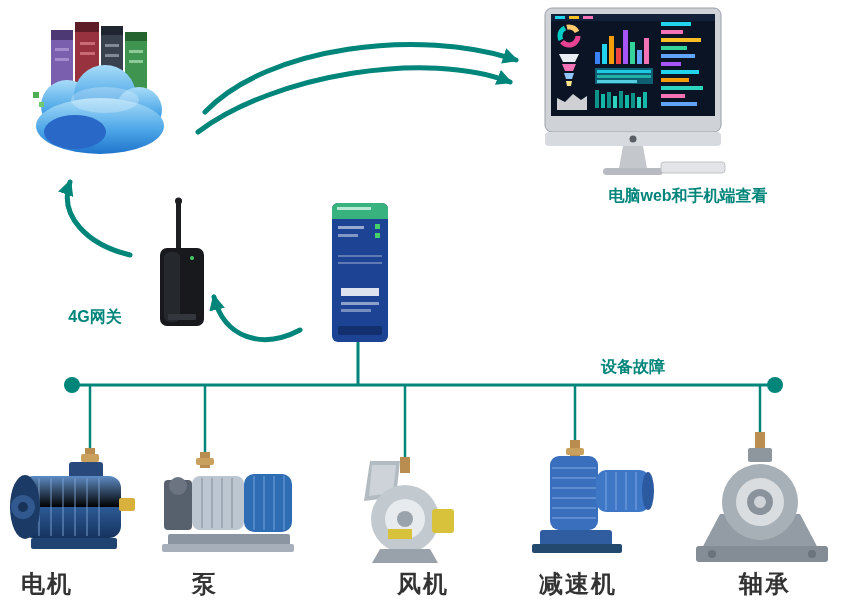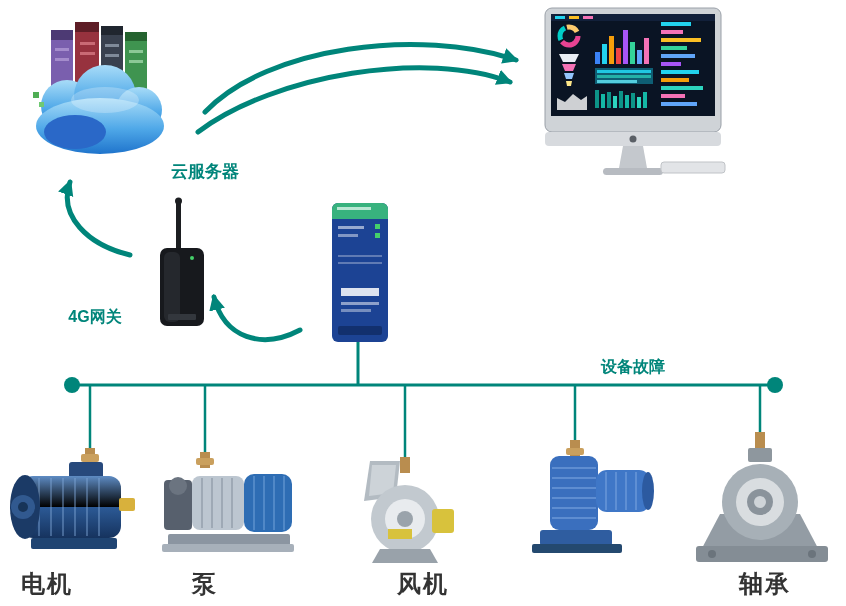--- a/index.html
+++ b/index.html
@@ -75,21 +75,20 @@
         <circle cx="80" cy="88" r="31" fill="url(#cloudGrad)"></circle>
         <circle cx="114" cy="102" r="23" fill="url(#cloudGrad)"></circle>
         <ellipse cx="75" cy="118" rx="64" ry="28" fill="url(#cloudGrad)"></ellipse>
         <ellipse cx="50" cy="124" rx="31" ry="17" fill="#2a68c8"></ellipse>
         <ellipse cx="80" cy="92" rx="34" ry="13" fill="#ffffff" opacity="0.25"></ellipse>
         <rect x="8" y="84" width="6" height="6" fill="#4fae54"></rect>
         <rect x="14" y="94" width="5" height="5" fill="#6fc973"></rect>
       </g>
     </svg>
   </div>
-  <div class="lbl teal" style="left:150px; top:160px; width:110px;">云服务器</div>
 
   <div class="node" style="left:543px; top:6px; width:200px; height:176px;">
     <svg width="200" height="176" viewBox="0 0 200 176">
       <rect x="2" y="2" width="176" height="124" rx="7" fill="#cfd3d7" stroke="#9aa0a8" stroke-width="1"></rect>
       <rect x="8" y="8" width="164" height="102" fill="#0a1424"></rect>
       <g>
         <rect x="8" y="8" width="164" height="7" fill="#12203a"></rect>
         <rect x="12" y="10" width="10" height="3" fill="#22d3ee"></rect>
         <rect x="26" y="10" width="10" height="3" fill="#fbbf24"></rect>
         <rect x="40" y="10" width="10" height="3" fill="#f472b6"></rect>
@@ -134,20 +133,21 @@
         <rect x="118" y="88" width="24" height="4" fill="#f472b6"></rect>
         <rect x="118" y="96" width="36" height="4" fill="#60a5fa"></rect>
       </g>
       <rect x="2" y="126" width="176" height="14" rx="4" fill="#d7dade"></rect>
       <circle cx="90" cy="133" r="3.5" fill="#5a5f66"></circle>
       <path d="M80 140 L100 140 L104 162 L76 162 Z" fill="#c4c8cd"></path>
       <rect x="60" y="162" width="60" height="7" rx="3.5" fill="#b7bbc1"></rect>
       <rect x="118" y="156" width="64" height="11" rx="3" fill="#e2e4e7" stroke="#c0c3c7" stroke-width="1"></rect>
     </svg>
   </div>
+  <div class="lbl teal" style="left:573px; top:186px; width:230px; font-size:16px;">电脑web和手机端查看</div>
 
   <div class="node" style="left:148px; top:196px; width:70px; height:140px;">
     <svg width="70" height="140" viewBox="0 0 70 140">
       <g>
         <rect x="28" y="4" width="5" height="50" rx="2.5" fill="#1c1e21"></rect>
         <circle cx="30.5" cy="5" r="3.5" fill="#1c1e21"></circle>
       </g>
       <rect x="12" y="52" width="44" height="78" rx="7" fill="#17191d"></rect>
       <rect x="16" y="56" width="16" height="70" rx="6" fill="#2c2f34" opacity="0.7"></rect>
       <rect x="20" y="118" width="28" height="6" rx="1" fill="#33373d"></rect>
@@ -268,20 +268,21 @@
         <line x1="86" y1="34" x2="86" y2="72"></line>
         <line x1="96" y1="34" x2="96" y2="72"></line>
         <line x1="106" y1="34" x2="106" y2="72"></line>
         <line x1="116" y1="34" x2="116" y2="72"></line>
       </g>
       <ellipse cx="128" cy="53" rx="6" ry="19" fill="#2c5aa0"></ellipse>
       <rect x="20" y="92" width="72" height="16" rx="3" fill="#2f5da0"></rect>
       <rect x="12" y="106" width="90" height="9" rx="2" fill="#24496f"></rect>
     </svg>
   </div>
+  <div class="lbl devlbl" style="left:528px; top:568px; width:100px;">减速机</div>
 
   <div class="node" style="left:692px; top:430px; width:140px; height:138px;">
     <svg width="140" height="138" viewBox="0 0 140 138">
       <rect x="63" y="2" width="10" height="20" fill="#b98d4f"></rect>
       <rect x="56" y="18" width="24" height="14" rx="2" fill="#8e979e"></rect>
       <path d="M8,122 L28,84 L108,84 L128,122 Z" fill="#939ca4"></path>
       <circle cx="68" cy="72" r="38" fill="#a7b0b7"></circle>
       <circle cx="68" cy="72" r="24" fill="#d9dde0"></circle>
       <circle cx="68" cy="72" r="13" fill="#8a939b"></circle>
       <circle cx="68" cy="72" r="6" fill="#cfd4d8"></circle>

